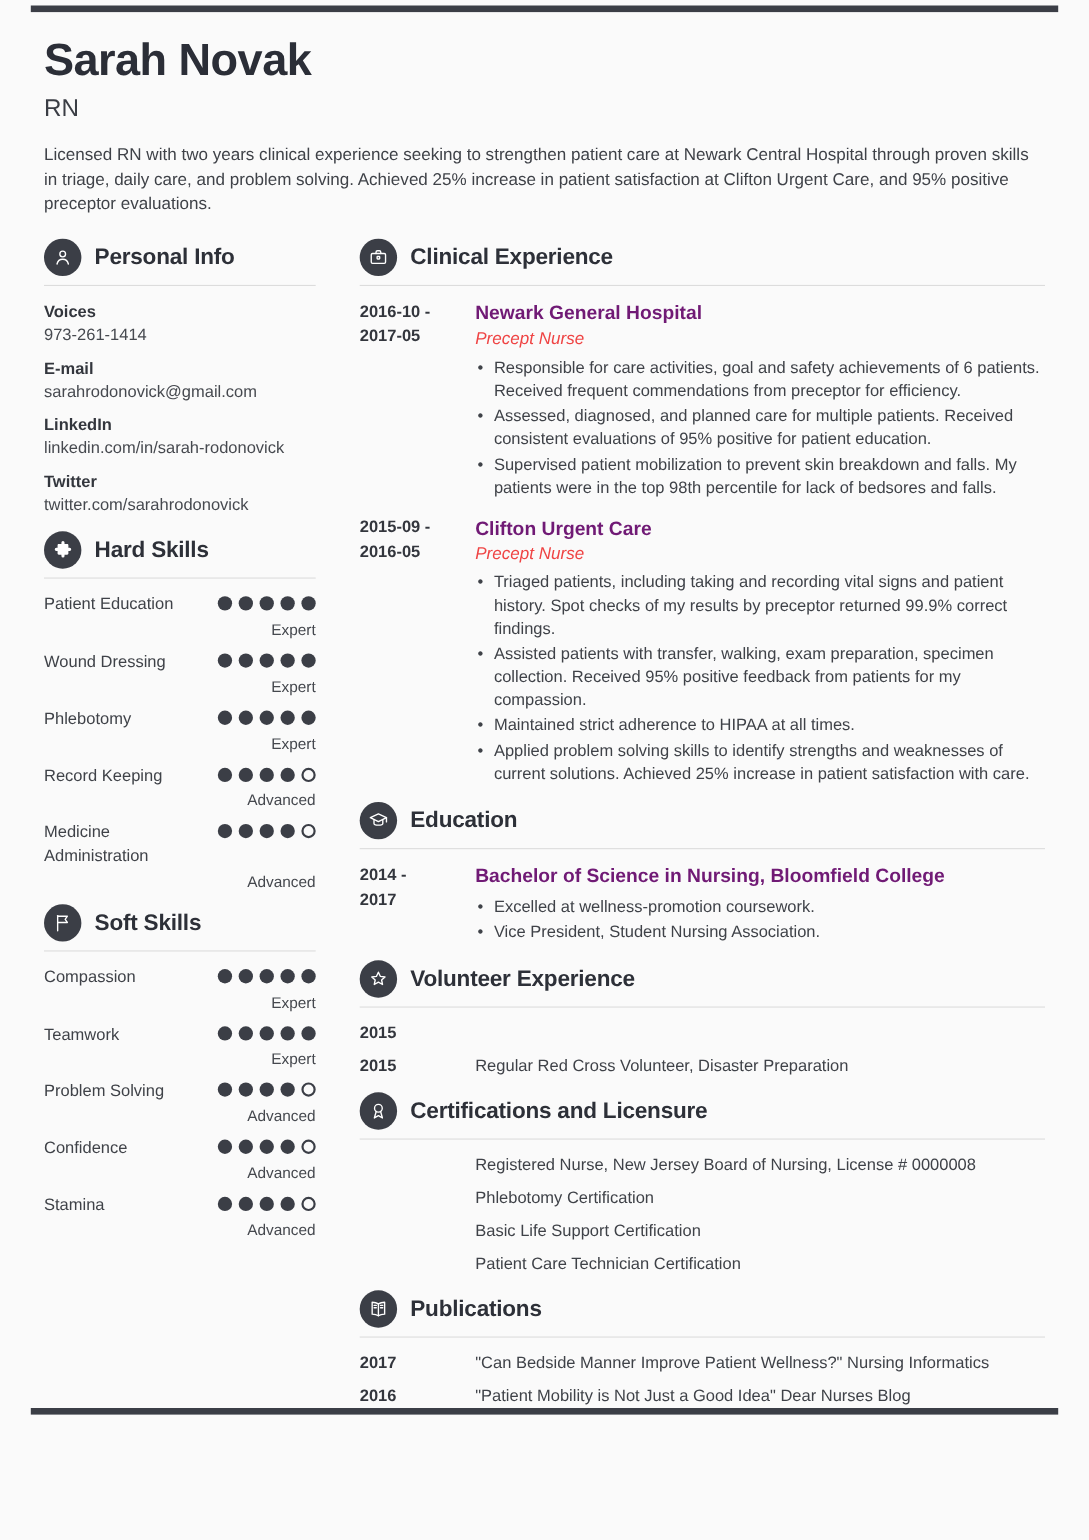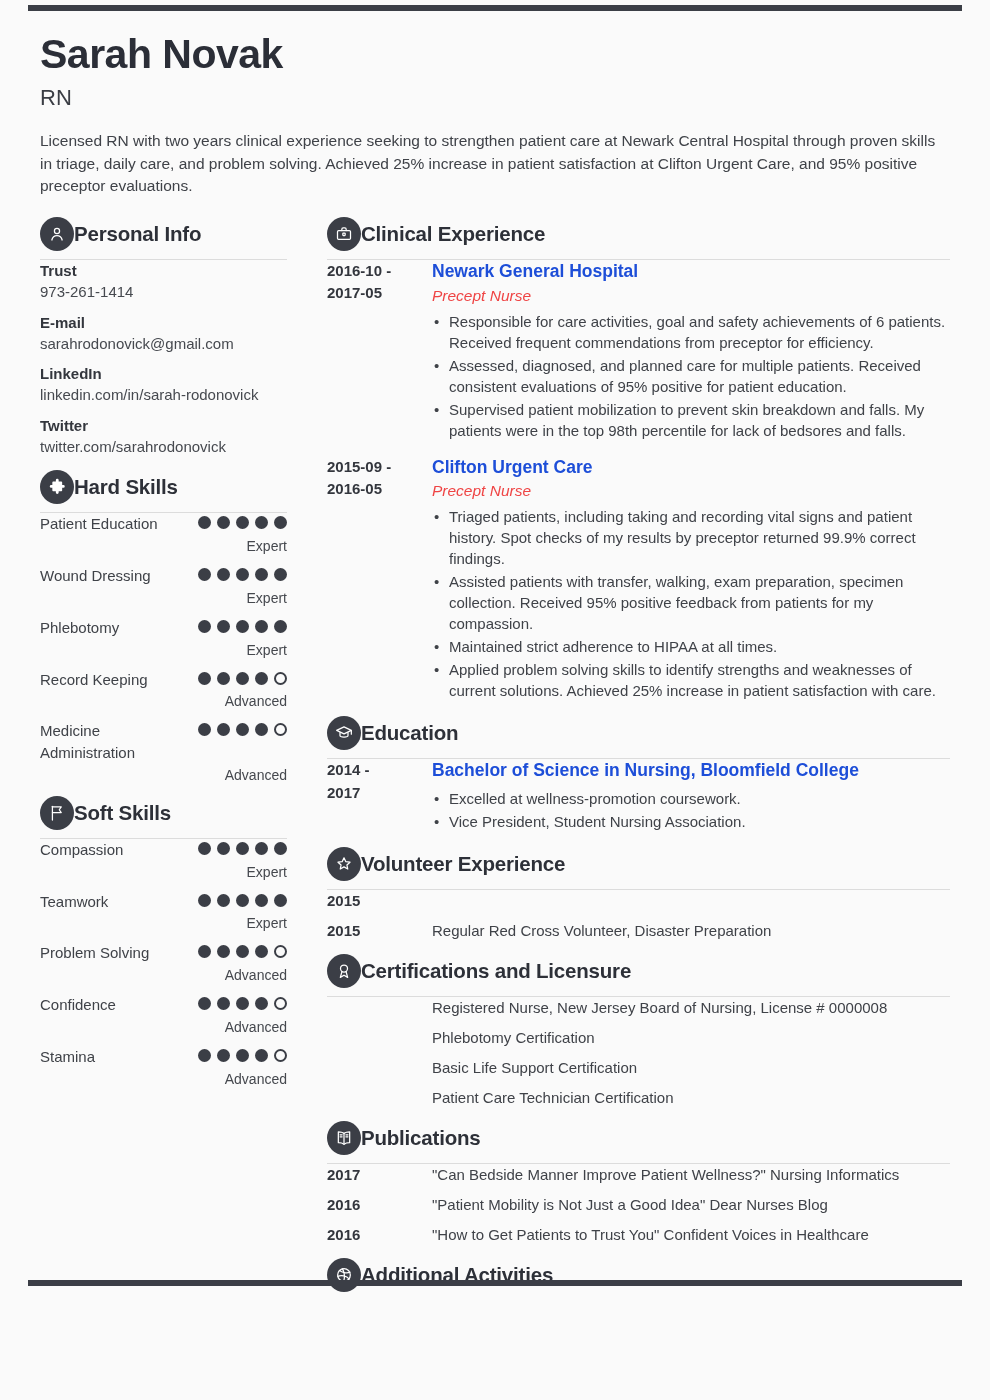--- a/index.html
+++ b/index.html
@@ -15,21 +15,21 @@
   .role{margin-top:9px;font-size:22px;color:#3a3d44;}
   .summary{margin:19px 0 0;font-size:15.5px;line-height:1.46;color:#3f4248;max-width:905px;}
 
   
   .columns{display:flex;gap:40px;margin-top:19px;}
   .col-left{width:247px;flex-shrink:0;}
   .col-right{flex:1;min-width:0;}
 
   
   section{margin-bottom:13px;}
-  .sec-head{display:flex;align-items:center;padding-bottom:8px;border-bottom:1px solid #dcdcdc;}
+  .sec-head{display:flex;align-items:center;gap:12px;padding-bottom:8px;border-bottom:1px solid #dcdcdc;margin-bottom:13px;}
   .sec-head h2{margin:0;font-size:20.5px;font-weight:700;color:#2d3038;letter-spacing:-.2px;white-space:nowrap;}
   .icon-circle{width:34px;height:34px;border-radius:50%;background:#3b3e46;display:flex;align-items:center;justify-content:center;flex-shrink:0;}
   .icon-circle svg{width:20px;height:20px;stroke:#fff;fill:none;stroke-width:1.5;stroke-linecap:round;stroke-linejoin:round;}
 
   
   .pi-item{margin-bottom:9px;font-size:15px;line-height:1.42;}
   .pi-label{display:block;font-weight:700;color:#33363d;}
   .pi-value{display:block;color:#46494f;word-wrap:break-word;}
 
   
@@ -39,21 +39,21 @@
   .dots{display:flex;gap:6px;padding-top:3px;}
   .dot{width:13px;height:13px;border-radius:50%;background:#3b3e46;box-sizing:border-box;}
   .dot.empty{background:transparent;border:2px solid #3b3e46;}
   .skill-level{text-align:right;font-size:14px;color:#45484e;margin-top:3px;}
 
   
   .entry{display:flex;margin-bottom:13px;}
   .entry-dates{width:105px;flex-shrink:0;font-size:15px;font-weight:700;color:#33363d;line-height:1.5;}
   .entry-dates span{display:block;}
   .entry-body{flex:1;min-width:0;}
-  .employer{font-size:17.5px;font-weight:700;color:#1d4ed8;line-height:1.3;}
+  .employer{font-size:17.5px;font-weight:700;color:#701a75;line-height:1.3;}
   .role-line{font-style:italic;font-size:15.5px;margin-top:4px;color:#ef4444;}
   ul.bullets{margin:6px 0 0;padding:0;list-style:none;font-size:15px;line-height:1.4;}
   ul.bullets li{position:relative;padding-left:17px;margin-bottom:2px;}
   ul.bullets li::before{content:"\2022";position:absolute;left:2px;color:#3f4248;}
 
   .row{display:flex;margin-bottom:9px;font-size:15px;line-height:1.4;}
   .row-year{width:105px;flex-shrink:0;font-weight:700;color:#33363d;}
   .row-text{flex:1;color:#3f4248;}
   .indent-row{padding-left:105px;margin-bottom:9px;font-size:15px;line-height:1.4;color:#3f4248;}
 </style>
@@ -77,21 +77,21 @@
         <div class="sec-head">
           <span class="icon-circle">
             <svg viewBox="0 0 24 24">
                 <circle cx="12" cy="8.3" r="3.1"></circle>
                 <path d="M5.8 19.2c.8-3.6 3.3-5.2 6.2-5.2s5.4 1.6 6.2 5.2"></path>
               </svg>
           </span>
           <h2>Personal Info</h2>
         </div>
         <div class="pi-item">
-          <span class="pi-label">Trust</span>
+          <span class="pi-label">Voices</span>
           <span class="pi-value">973-261-1414</span>
         </div>
         <div class="pi-item">
           <span class="pi-label">E-mail</span>
           <span class="pi-value">sarahrodonovick@gmail.com</span>
         </div>
         <div class="pi-item">
           <span class="pi-label">LinkedIn</span>
           <span class="pi-value">linkedin.com/in/sarah-rodonovick</span>
         </div>

